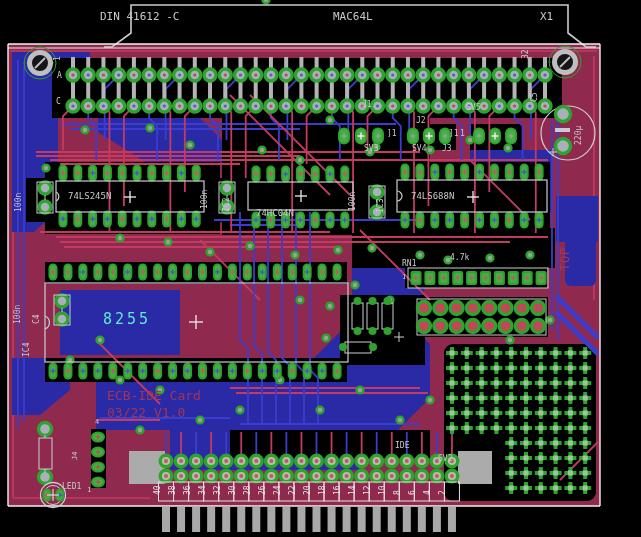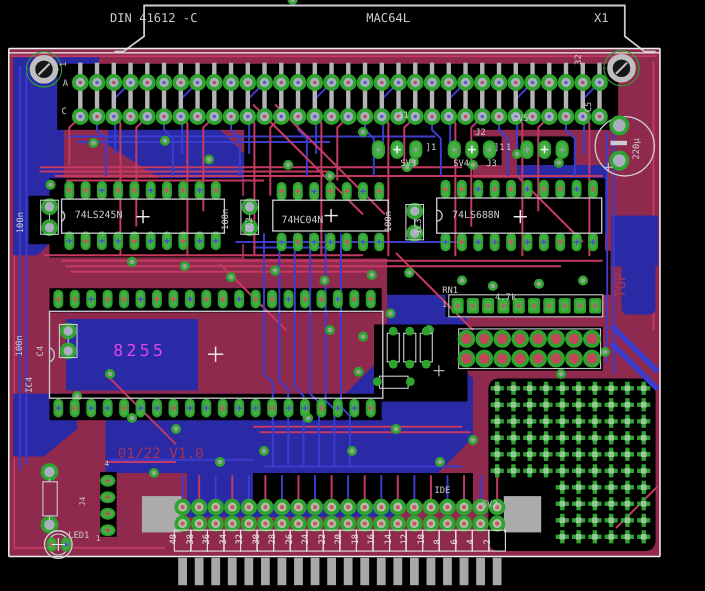--- a/index.html
+++ b/index.html
@@ -10,21 +10,21 @@
   #labels{position:absolute;left:0;top:0;width:641px;height:537px;pointer-events:none}
   .lbl{position:absolute;color:#C9C9C9;font-size:9px;line-height:10px;white-space:nowrap}
   .v{transform:rotate(-90deg);transform-origin:0 100%}
   .s7{font-size:7px;line-height:8px}
   .s8{font-size:8px;line-height:9px}
   .s11{font-size:11px;line-height:12px}
   .t13{font-size:13px;line-height:15px}
   .t15{font-size:15px;line-height:16px;letter-spacing:3px}
   .red{color:#A23457}
   .white{color:#E6E6E6}
-  .gray{color:#d946ef}
+  .gray{color:#5eead4}
 </style>
 </head>
 <body>
 
 <div id="stage">
   <svg id="pcb" width="641" height="537">
       <rect x="8" y="44" width="592" height="462" fill="#8F2A4E"></rect>
       <polyline points="10,51 597,51" fill="none" stroke="#C43A61" stroke-width="1.6"></polyline>
       <polyline points="13,58 13,498" fill="none" stroke="#C43A61" stroke-width="1.6"></polyline>
       <polyline points="13,498 150,498" fill="none" stroke="#C43A61" stroke-width="1.6"></polyline>
@@ -1349,48 +1349,49 @@
 
     <div class="lbl v s8" style="left:62px;top:52px">1</div>
     <div class="lbl v s8" style="left:530px;top:50px">32</div>
     <div class="lbl s8" style="left:57px;top:71px">A</div>
     <div class="lbl s8" style="left:56px;top:97px">C</div>
 
     <div class="lbl v s8" style="left:23px;top:203px">100n</div>
     <div class="lbl" style="left:68px;top:191px">74LS245N</div>
     <div class="lbl v s8" style="left:209px;top:200px">100n</div>
     <div class="lbl v s8" style="left:231px;top:203px">IC2</div>
-    <div class="lbl" style="left:256px;top:196px">74HC04N</div>
+    <div class="lbl" style="left:256px;top:208px">74HC04N</div>
     <div class="lbl v s8" style="left:357px;top:202px">100n</div>
     <div class="lbl v s8" style="left:385px;top:204px">IC3</div>
     <div class="lbl" style="left:411px;top:191px">74LS688N</div>
 
     <div class="lbl s8" style="left:362px;top:100px">J1</div>
     <div class="lbl s8" style="left:387px;top:129px">]1</div>
     <div class="lbl s8" style="left:364px;top:144px">SV3</div>
-    <div class="lbl s8" style="left:432px;top:116px">J2</div>
+    <div class="lbl s8" style="left:416px;top:116px">J2</div>
     <div class="lbl s8" style="left:449px;top:129px">]1</div>
     <div class="lbl s8" style="left:412px;top:144px">SV4</div>
     <div class="lbl s8" style="left:466px;top:103px">SV5</div>
     <div class="lbl s8" style="left:460px;top:129px">1</div>
     <div class="lbl s8" style="left:442px;top:144px">J3</div>
 
     <div class="lbl v s8" style="left:539px;top:93px">C5</div>
     <div class="lbl v s8" style="left:583px;top:136px">220µ</div>
 
     <div class="lbl s8" style="left:402px;top:259px">RN1</div>
-    <div class="lbl s8" style="left:450px;top:266px">4.7k</div>
+    <div class="lbl s8" style="left:450px;top:253px">4.7k</div>
     <div class="lbl s7" style="left:402px;top:273px">1</div>
 
     <div class="lbl t15 gray" style="left:103px;top:311px">8255</div>
     <div class="lbl v s8" style="left:22px;top:315px">100n</div>
     <div class="lbl v s8" style="left:41px;top:315px">C4</div>
     <div class="lbl v s8" style="left:31px;top:348px">IC4</div>
 
-    <div class="lbl t13 red" style="left:107px;top:405px">01/22 V1.0</div>
+    <div class="lbl t13 red" style="left:107px;top:388px">ECB-IDE Card</div>
+    <div class="lbl t13 red" style="left:107px;top:405px">03/22 V1.0</div>
     <div class="lbl v t13 red" style="left:572px;top:256px">TOP</div>
 
     <div class="lbl s8" style="left:395px;top:441px">IDE</div>
     <div class="lbl s8" style="left:438px;top:454px">SV2</div>
     <div id="ide-numbers">
         <div class="lbl v s8 white" style="left: 161.5px; top: 486px;">40</div>
         <div class="lbl v s8 white" style="left: 176.55px; top: 486px;">38</div>
         <div class="lbl v s8 white" style="left: 191.6px; top: 486px;">36</div>
         <div class="lbl v s8 white" style="left: 206.65px; top: 486px;">34</div>
         <div class="lbl v s8 white" style="left: 221.7px; top: 486px;">32</div>

